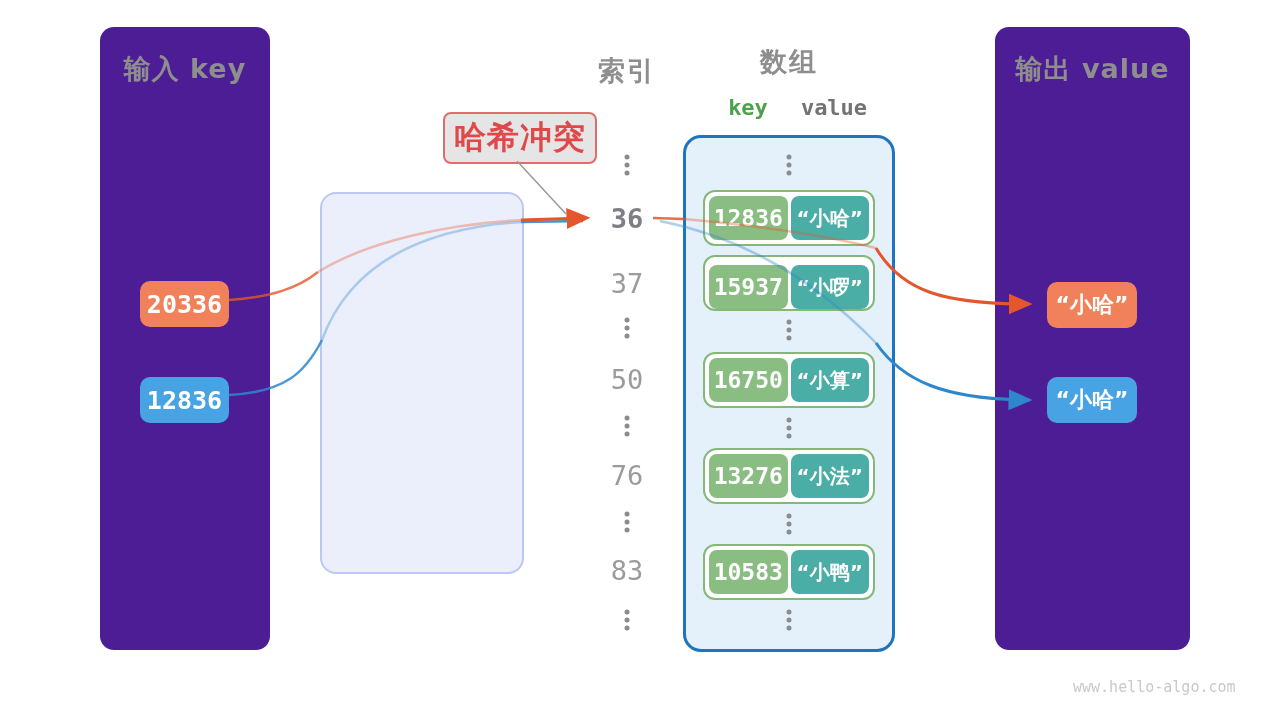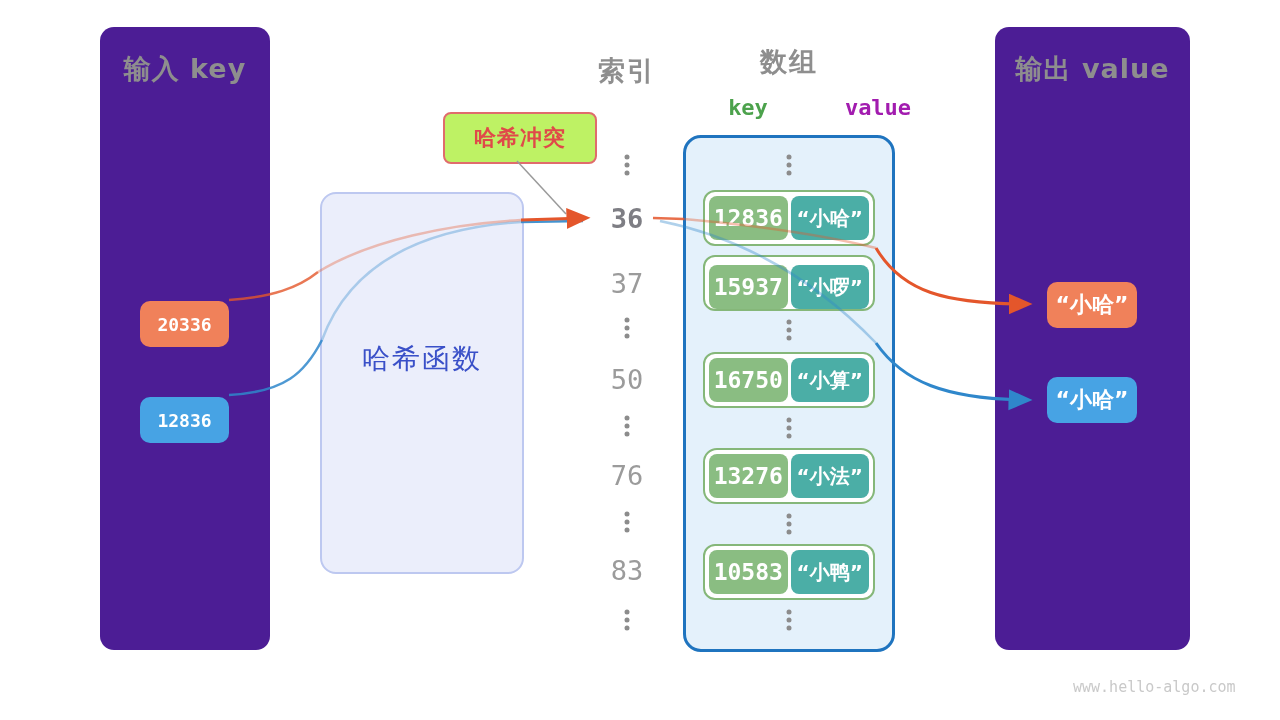--- a/index.html
+++ b/index.html
@@ -16,21 +16,21 @@
   .panel-title{
     margin-top:24px;text-align:center;
     font-size:27px;font-weight:bold;color:#8E8E8E;letter-spacing:1px;
   }
   
   .chip{
     position:absolute;border-radius:10px;
     display:flex;align-items:center;justify-content:center;
     color:#fff;font-weight:bold;
   }
-  .chip-num{font-family:"DejaVu Sans Mono","Liberation Mono",monospace;font-size:18px;margin-top:20px;}
+  .chip-num{font-family:"DejaVu Sans Mono","Liberation Mono",monospace;font-size:25px;}
   .chip-cjk{font-size:22px;}
   .bg-orange{background:#F0815A;}
   .bg-blue{background:#47A3E4;}
   
   .hash-box{
     position:absolute;left:320px;top:192px;width:200px;height:378px;
     background:rgba(233,237,251,0.92);
     border:2px solid #BDC8F0;border-radius:16px;
   }
   .hash-title{
@@ -38,36 +38,36 @@
     font-size:28px;color:#3A50C8;font-weight:500;letter-spacing:2px;
   }
   .hash-formula{
     position:absolute;left:0;width:100%;top:198px;text-align:center;
     font-family:"DejaVu Sans Mono","Liberation Mono",monospace;
     font-size:23px;color:#3A50C8;
   }
   
   .collision{
     position:absolute;left:443px;top:112px;width:150px;height:48px;
-    background:#bef264;border:2px solid #E06C6C;border-radius:8px;
+    background:#e5e5e5;border:2px solid #E06C6C;border-radius:8px;
     display:flex;align-items:center;justify-content:center;
-    font-size:22px;font-weight:bold;color:#E04949;letter-spacing:1px;
+    font-size:32px;font-weight:bold;color:#E04949;letter-spacing:1px;
   }
   
   .col-header{
     position:absolute;transform:translate(-50%,-50%);
     font-size:27px;font-weight:bold;color:#8E8E8E;letter-spacing:2px;white-space:nowrap;
   }
   .kv-header{
     position:absolute;transform:translate(-50%,-50%);
     font-family:"DejaVu Sans Mono","Liberation Mono",monospace;
     font-size:22px;font-weight:bold;white-space:nowrap;
   }
   .kv-key{color:#4CA24C;}
-  .kv-val{color:#a21caf;margin-left:44px;}
+  .kv-val{color:#737373;}
   .idx{
     position:absolute;transform:translate(-50%,-50%);
     font-family:"DejaVu Sans Mono","Liberation Mono",monospace;
     font-size:27px;color:#9B9B9B;white-space:nowrap;
   }
   .idx-hot{font-weight:bold;color:#7E7E84;}
   .dots{
     position:absolute;transform:translate(-50%,-50%);
     display:flex;flex-direction:column;gap:3px;align-items:center;
   }
@@ -106,21 +106,20 @@
 </head>
 <body>
 
 <div class="panel" style="left:100px;width:170px;">
   <div class="panel-title">输入 key</div>
 </div>
 <div class="chip chip-num bg-orange" style="left:140px;top:281px;width:89px;height:46px;">20336</div>
 <div class="chip chip-num bg-blue" style="left:140px;top:377px;width:89px;height:46px;">12836</div>
 
 <div class="hash-box">
-  <div class="hash-title">哈希函数</div>
 </div>
 
 <div class="collision">哈希冲突</div>
 
 <div class="col-header" style="left:627px;top:62px;margin-top:9px;">索引</div>
 <div class="col-header" style="left:789px;top:62px;">数组</div>
 <div class="kv-header kv-key" style="left:748px;top:107px;">key</div>
 <div class="kv-header kv-val" style="left:834px;top:107px;">value</div>
 
 <div class="dots" style="left:627px;top:165px;">

